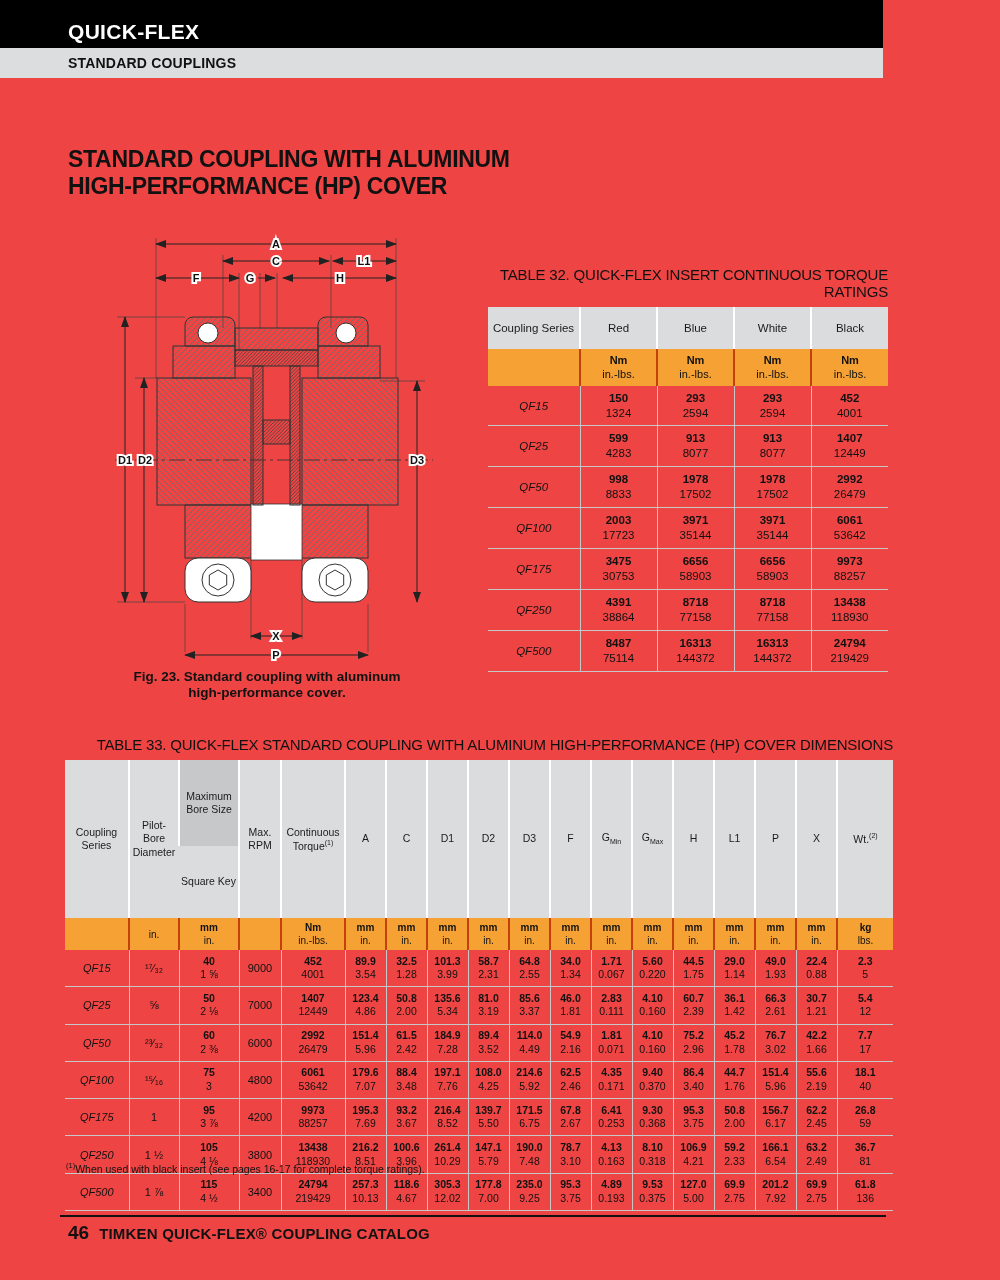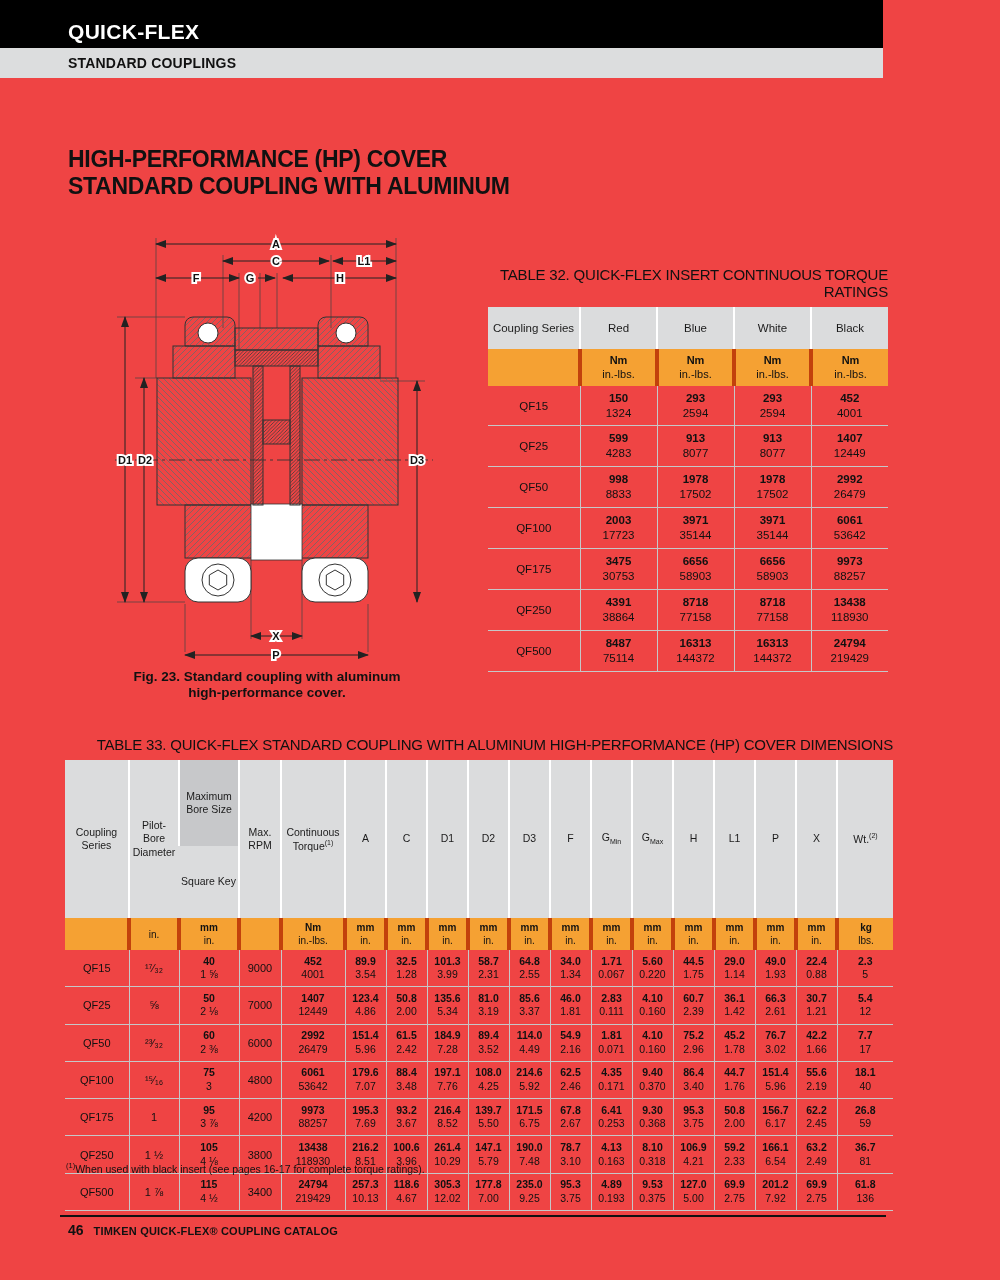--- a/index.html
+++ b/index.html
@@ -24,26 +24,26 @@
   .shape{stroke:#333;stroke-width:1;}
 
   
   .tbl-wrap{position:absolute;}
   .tbl-title{font-size:15px;font-weight:normal;text-align:right;letter-spacing:-.2px;}
   table{border-collapse:collapse;table-layout:fixed;width:100%;margin-top:7px;}
   th,td{text-align:center;vertical-align:middle;padding:0;}
   th{font-weight:normal;font-size:11px;background:#DBDCDD;color:#1b1b1b;}
   .hdr th{border-left:2px solid #fff;}
   .hdr th:first-child{border-left:none;}
-  .units td{background:#F5A133;border-left:4px solid #c2410c;font-size:10.5px;line-height:1.3;padding:4px 0;}
+  .units td{background:#F5A133;border-left:2px solid #c2410c;font-size:10.5px;line-height:1.3;padding:4px 0;}
   .units td:first-child{border-left:none;}
   .v-top{font-weight:bold;font-size:inherit;line-height:1.3;}
   .v-bot{line-height:1.3;}
   tbody td{font-size:10.5px;border-left:1px solid #C6C7C8;padding:5px 1px;}
-  tbody td:first-child{border-left:none;}
+  tbody td:first-child{border-left:none;font-style:italic;}
   tbody tr + tr td{border-top:1px solid #C6C7C8;}
   tbody tr:last-child td{border-bottom:1px solid #C6C7C8;}
   tbody td.single{font-size:11px;}
 
   
   .t32{left:488px;top:266px;width:400px;}
   .t32 th{height:42px;font-size:11.5px;}
   .t32 tbody td{font-size:11.5px;padding:5px 1px;}
   .t32 .units td{font-size:11px;}
 
@@ -58,36 +58,36 @@
   .t33 .units td{font-size:10px;padding:3px 0;}
   .t33 tbody td{padding:4.5px 1px;}
 
   
   .footnotes{position:absolute;left:66px;top:1148px;font-size:10.5px;line-height:1.55;margin-top:12px;}
   .footnotes sup{font-size:7.5px;}
 
   
   .footer-rule{position:absolute;left:60px;top:1215px;width:826px;height:2px;background:#111;}
   .footer{position:absolute;left:68px;top:1222px;display:flex;align-items:baseline;gap:10px;}
-  .footer .pg{font-size:14px;font-weight:bold;}
-  .footer .txt{font-size:11px;font-weight:bold;letter-spacing:.2px;}
+  .footer .pg{font-size:19px;font-weight:bold;}
+  .footer .txt{font-size:15px;font-weight:bold;letter-spacing:.2px;}
 </style>
 </head>
 <body>
 
 <div id="page">
 
   <div class="bar-black"></div>
   <div class="brand">QUICK-FLEX</div>
   <div class="bar-gray"></div>
   <div class="section">STANDARD COUPLINGS</div>
 
   <div class="page-title">
+    <div>STANDARD COUPLING WITH ALUMINUM</div>
     <div>HIGH-PERFORMANCE (HP) COVER</div>
-    <div>STANDARD COUPLING WITH ALUMINUM</div>
   </div>
 
   <svg class="fig" viewBox="0 0 430 480">
     <defs>
       <marker id="ar" markerWidth="11" markerHeight="8" refX="10" refY="4" orient="auto-start-reverse">
         <path d="M0,0 L11,4 L0,8 z" fill="#222"></path>
       </marker>
       <pattern id="hA" width="6" height="6" patternUnits="userSpaceOnUse">
         <path d="M0,6 L6,0" stroke="#6a6a6a" stroke-width="0.8"></path>
       </pattern>

